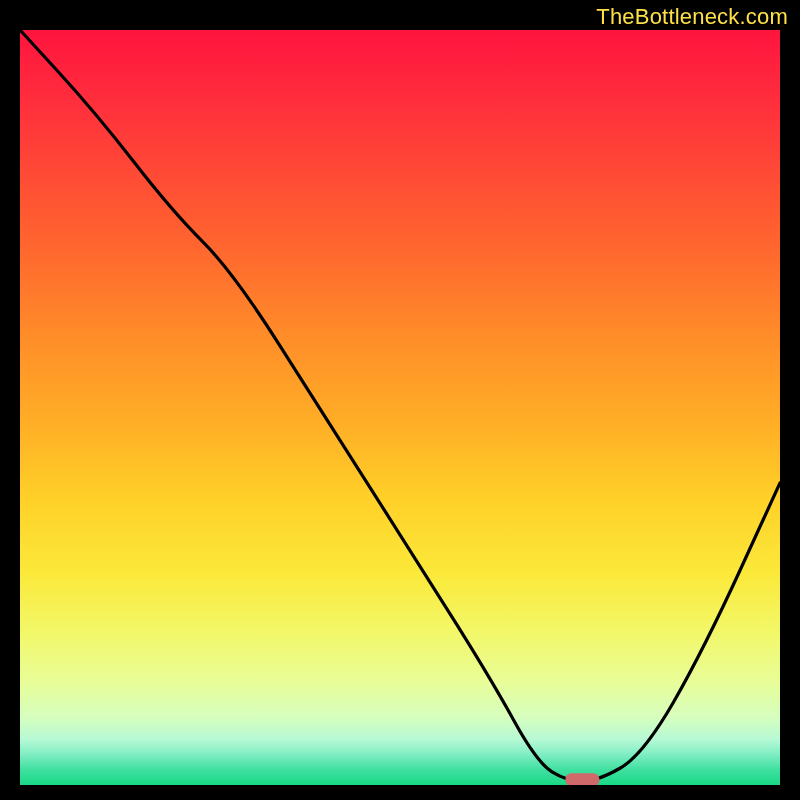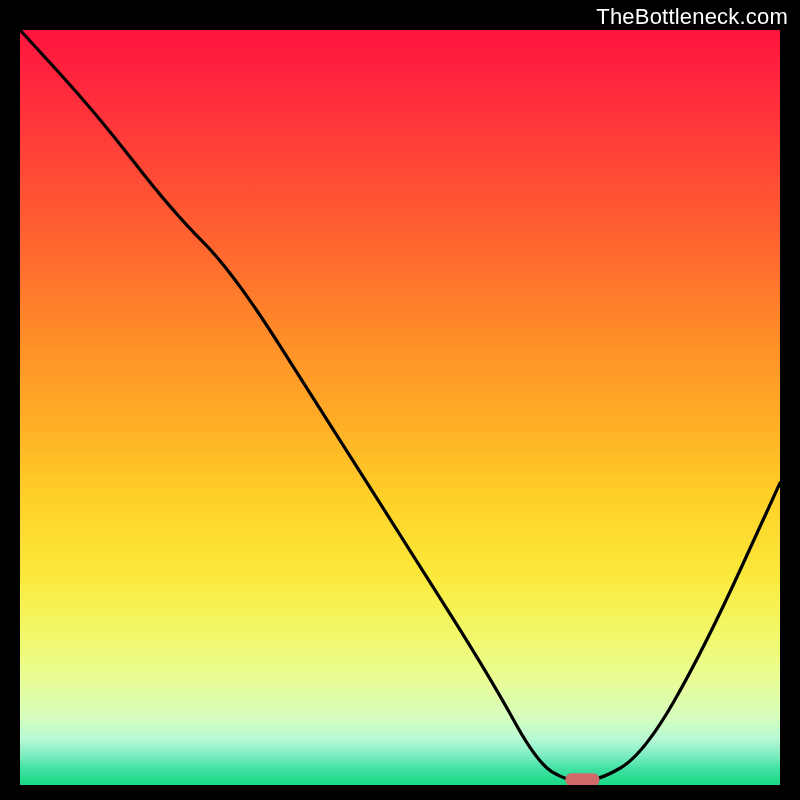--- a/index.html
+++ b/index.html
@@ -14,21 +14,21 @@
   .frame {
     position: relative;
     width: 800px;
     height: 800px;
     background: #000;
   }
   .watermark {
     position: absolute;
     top: 4px;
     right: 12px;
-    color: #ffffff;
+    color: #fde047;
     font-size: 22px;
     font-weight: 500;
     z-index: 5;
     letter-spacing: 0.2px;
   }
   .plot-area {
     position: absolute;
     left: 20px;
     top: 30px;
     width: 760px;

